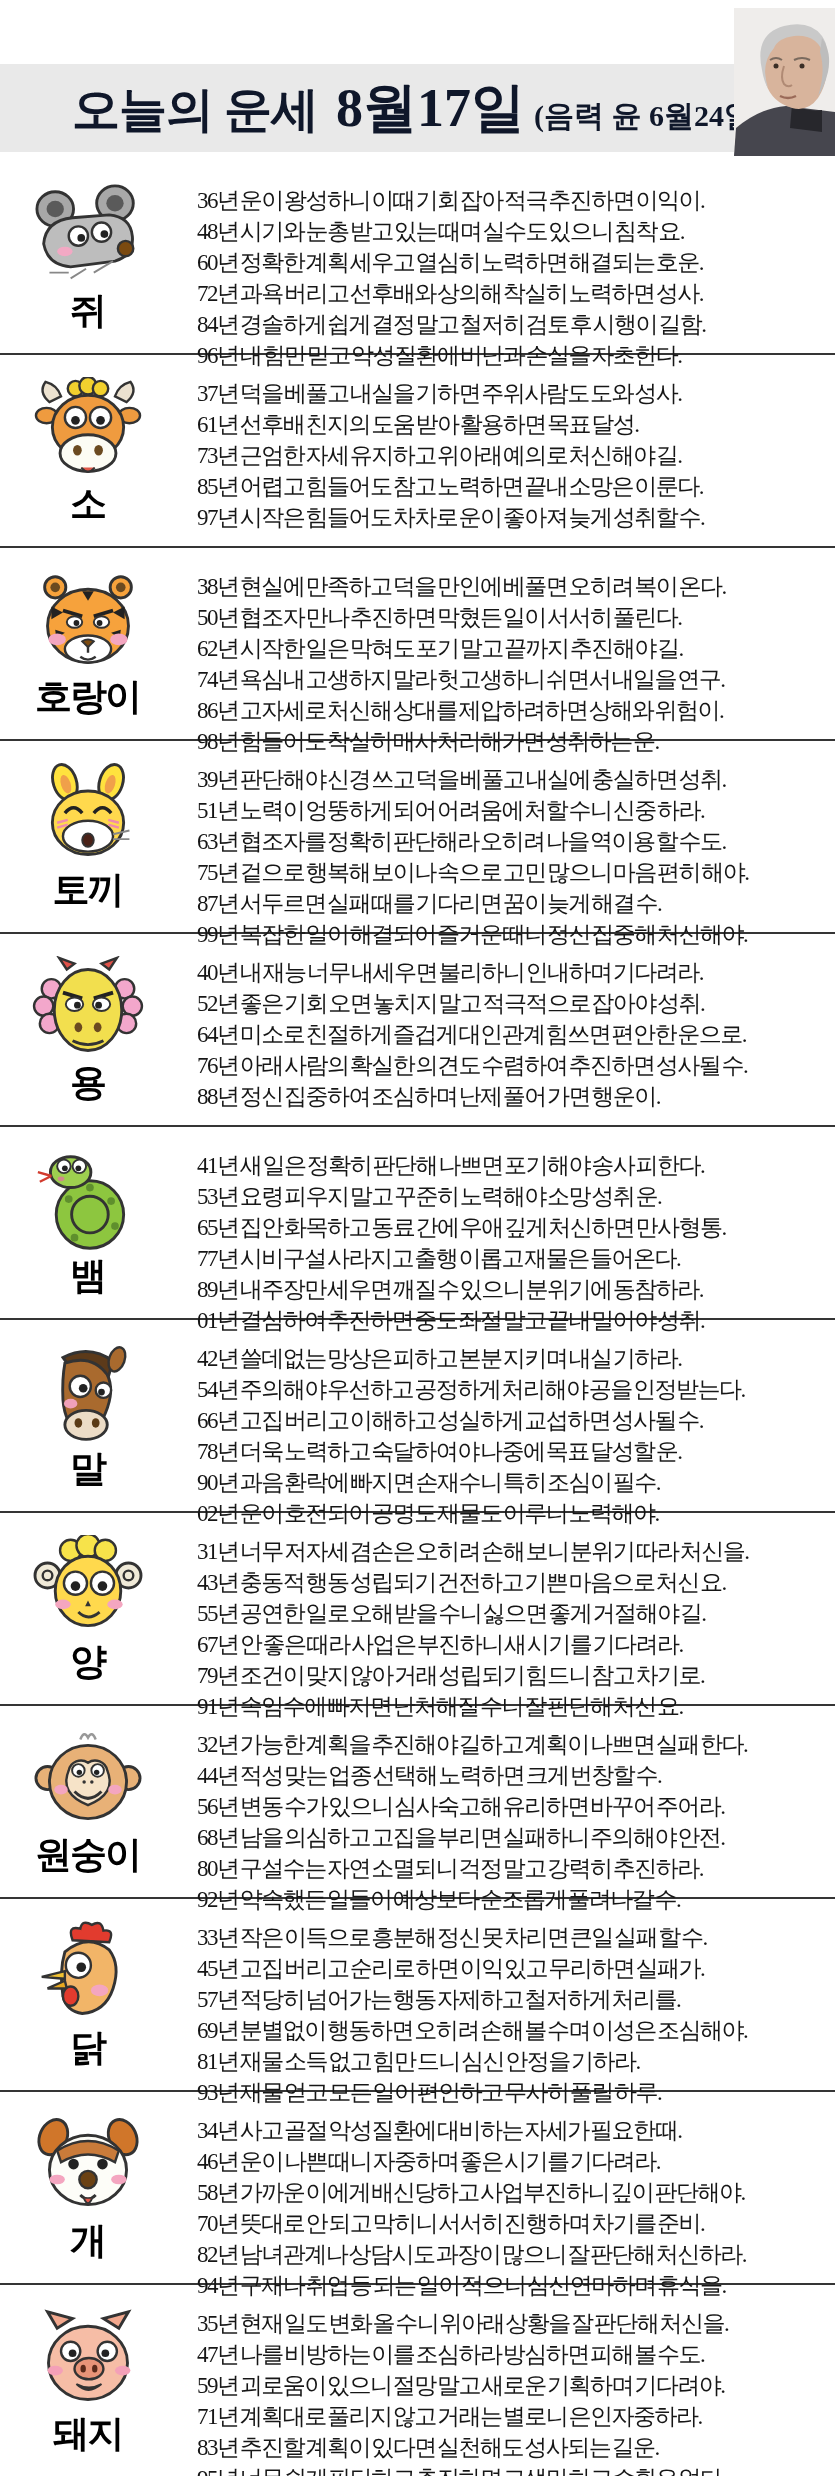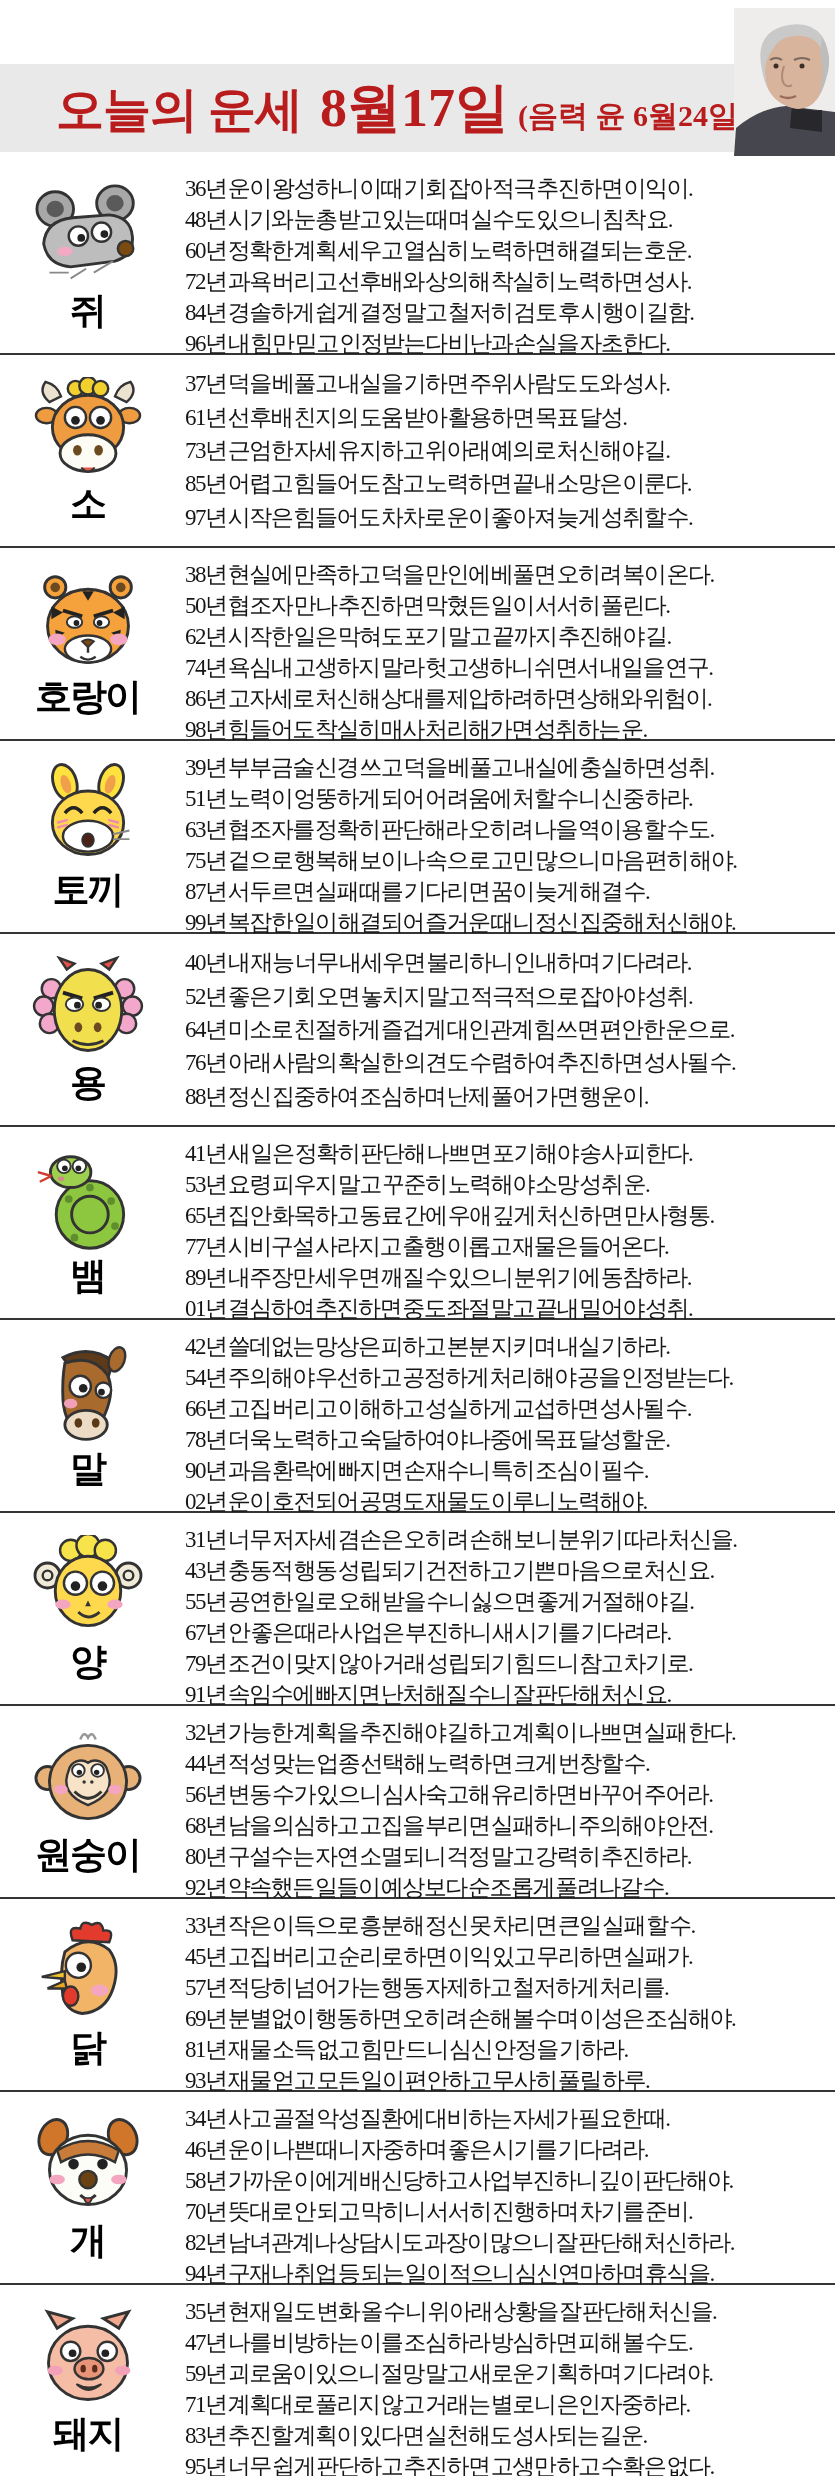--- a/index.html
+++ b/index.html
@@ -3,36 +3,36 @@
 <meta charset="utf-8">
 <style>
   * { box-sizing: border-box; }
   html, body { margin: 0; padding: 0; background: #ffffff; }
   .page { width: 835px; background: #fff; color: #111; overflow: hidden; }
 
   
   .header { position: relative; height: 162px; background: #fff; }
   .band { position: absolute; top: 64px; left: 0; width: 835px; height: 88px;
           background: #e9e9e9; display: flex; align-items: center; }
-  .title-row { padding-left: 56px; display: flex; align-items: baseline; white-space: nowrap;
-               font-family: "Liberation Serif", "DejaVu Serif", serif; font-weight: bold; color: #b91c1c; }
+  .title-row { padding-left: 72px; display: flex; align-items: baseline; white-space: nowrap;
+               font-family: "Liberation Serif", "DejaVu Serif", serif; font-weight: bold; color: #0f172a; }
   .title { font-size: 48px; letter-spacing: -1px; }
   .date  { font-size: 54px; margin-left: 18px; text-align: right; }
   .lunar { font-size: 30px; margin-left: 9px; }
   .photo { position: absolute; top: 8px; right: 0; width: 101px; height: 148px; z-index: 2; }
   .photo svg { width: 100%; height: 100%; display: block; }
 
   
   .zodiac { display: flex; height: 193px; border-bottom: 2px solid #353535; }
   .zleft { width: 175px; display: flex; flex-direction: column; align-items: center;
            justify-content: center; gap: 2px; flex-shrink: 0; }
   .zicon svg { width: 118px; height: 106px; display: block; }
   .zlabel { font-family: "Liberation Sans", "DejaVu Sans", sans-serif; font-weight: 900;
             font-size: 37px; letter-spacing: -2px; color: #000; line-height: 1.05; }
-  .lines { flex: 1; margin: 4px; padding: 7px 2px 7px 6px; list-style: none;
+  .lines { flex: 1; margin: 16px; padding: 7px 2px 7px 6px; list-style: none;
            display: flex; flex-direction: column; justify-content: space-evenly; }
   .lines li { font-family: "Liberation Serif", "DejaVu Serif", serif; font-size: 23px;
               letter-spacing: -1.5px; word-spacing: -3px; white-space: nowrap; color: #161616; }
 </style>
 </head>
 <body>
 
 <div class="page">
   <header class="header">
     <div class="band">
@@ -80,21 +80,21 @@
             </svg>
           </div>
           <div class="zlabel">쥐</div>
         </div>
         <ul class="lines">
           <li>36년 운이 왕성하니 이때 기회 잡아 적극 추진하면 이익이.</li>
           <li>48년 시기와 눈총 받고 있는 때며 실수도 있으니 침착 요.</li>
           <li>60년 정확한 계획 세우고 열심히 노력하면 해결되는 호운.</li>
           <li>72년 과욕 버리고 선후배와 상의해 착실히 노력하면 성사.</li>
           <li>84년 경솔하게 쉽게 결정 말고 철저히 검토 후 시행이 길함.</li>
-          <li>96년 내 힘만 믿고 인정받는다 비난과 손실을 자초한다.</li>
+          <li>96년 내 힘만 믿고 악성질환에 비난과 손실을 자초한다.</li>
         </ul>
       </section>
       <section class="zodiac">
         <div class="zleft">
           <div class="zicon">
             <svg viewBox="0 0 120 110">
               <path d="M20 26 Q8 16 16 5 Q28 8 32 20 Z" fill="#ece2d0" stroke="#333" stroke-width="2.5"></path>
               <path d="M100 26 Q112 16 104 5 Q92 8 88 20 Z" fill="#ece2d0" stroke="#333" stroke-width="2.5"></path>
               <circle cx="47" cy="12" r="8" fill="#f2d12e" stroke="#333" stroke-width="2.5"></circle>
               <circle cx="60" cy="9" r="9" fill="#f2d12e" stroke="#333" stroke-width="2.5"></circle>
@@ -174,21 +174,21 @@
               <path d="M66 52 q9 -11 18 0" fill="none" stroke="#222" stroke-width="3.5"></path>
               <path d="M28 62 l11 -3 M28 67 l11 -3" stroke="#f08aac" stroke-width="2.5"></path>
               <path d="M92 62 l-11 -3 M92 67 l-11 -3" stroke="#f08aac" stroke-width="2.5"></path>
               <ellipse cx="60" cy="80" rx="6" ry="7" fill="#4a2218" stroke="#333" stroke-width="2"></ellipse>
               <path d="M86 74 L103 70 M86 79 L103 79" stroke="#888" stroke-width="2"></path>
             </svg>
           </div>
           <div class="zlabel">토끼</div>
         </div>
         <ul class="lines">
-          <li>39년 부부금술 신경 쓰고 덕을 베풀고 내실에 충실하면 성취.</li>
+          <li>39년 판단해야 신경 쓰고 덕을 베풀고 내실에 충실하면 성취.</li>
           <li>51년 노력이 엉뚱하게 되어 어려움에 처할 수니 신중 하라.</li>
           <li>63년 협조자를 정확히 판단해라 오히려 나을 역이용 할 수도.</li>
           <li>75년 겉으로 행복해 보이나 속으로 고민 많으니 마음 편히 해야.</li>
           <li>87년 서두르면 실패 때를 기다리면 꿈이 늦게 해결 수.</li>
           <li>99년 복잡한 일이 해결되어 즐거운 때니 정신 집중해 처신해야.</li>
         </ul>
       </section>
       <section class="zodiac">
         <div class="zleft">
           <div class="zicon">

